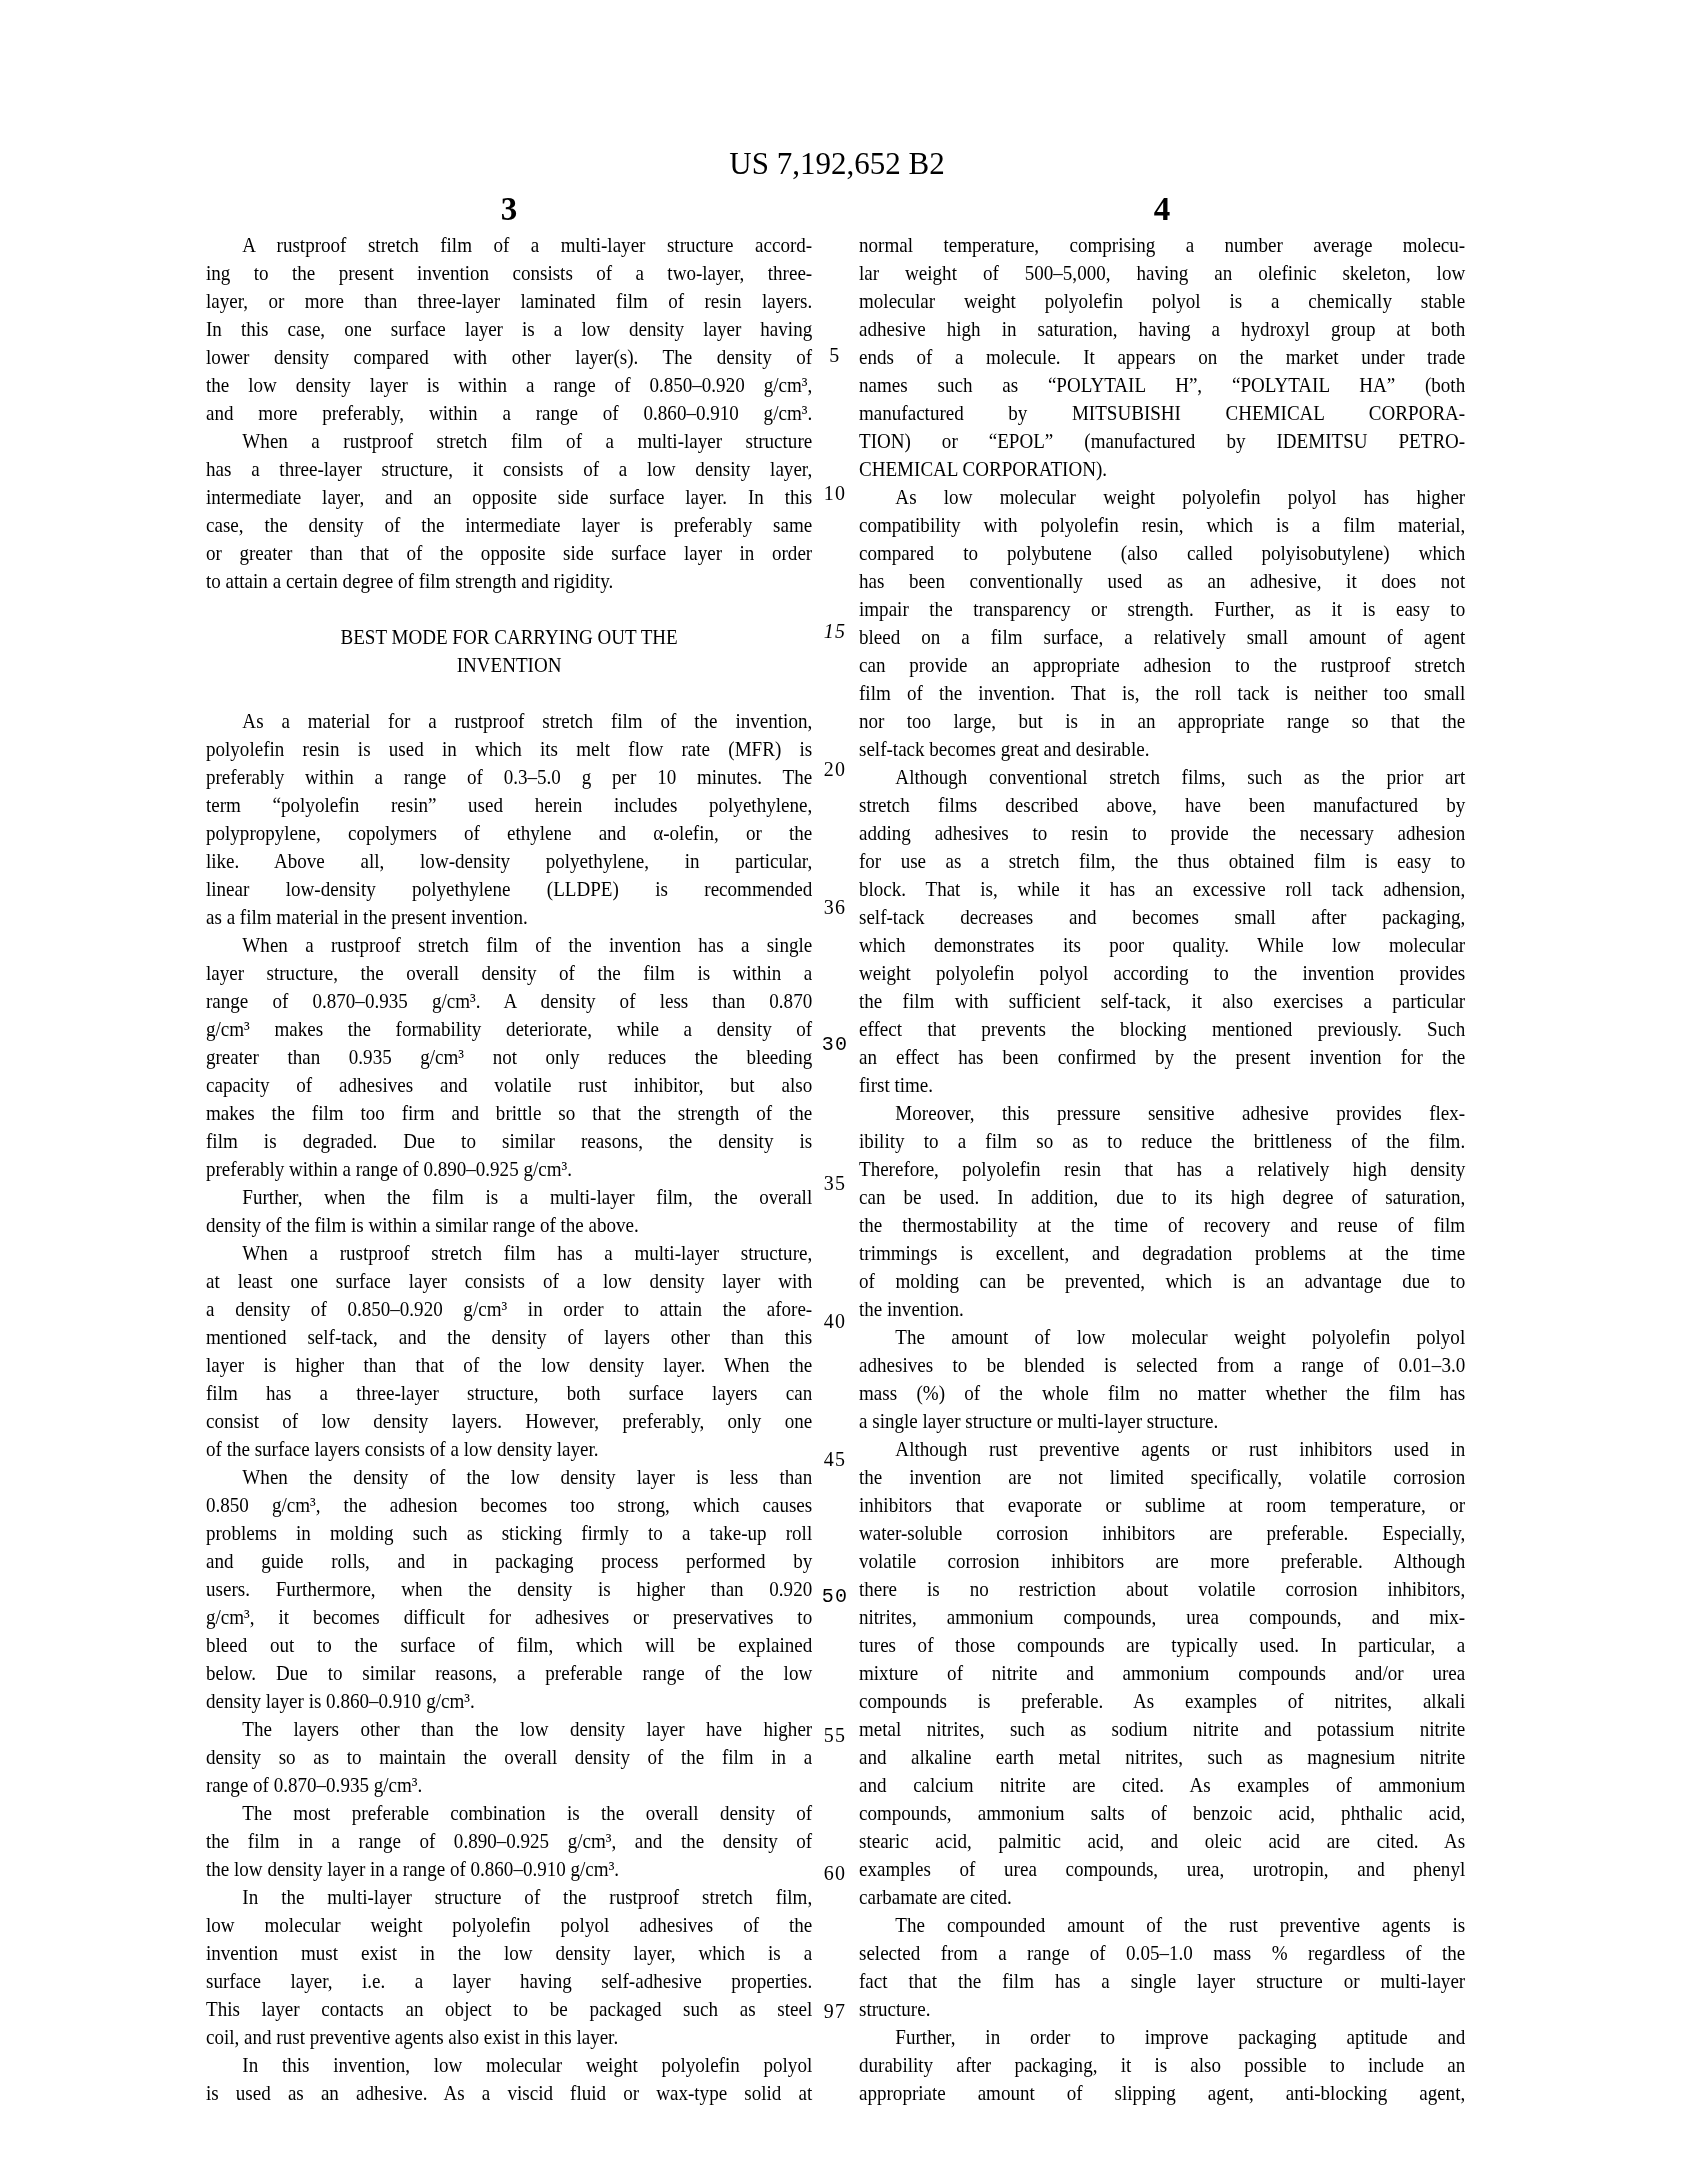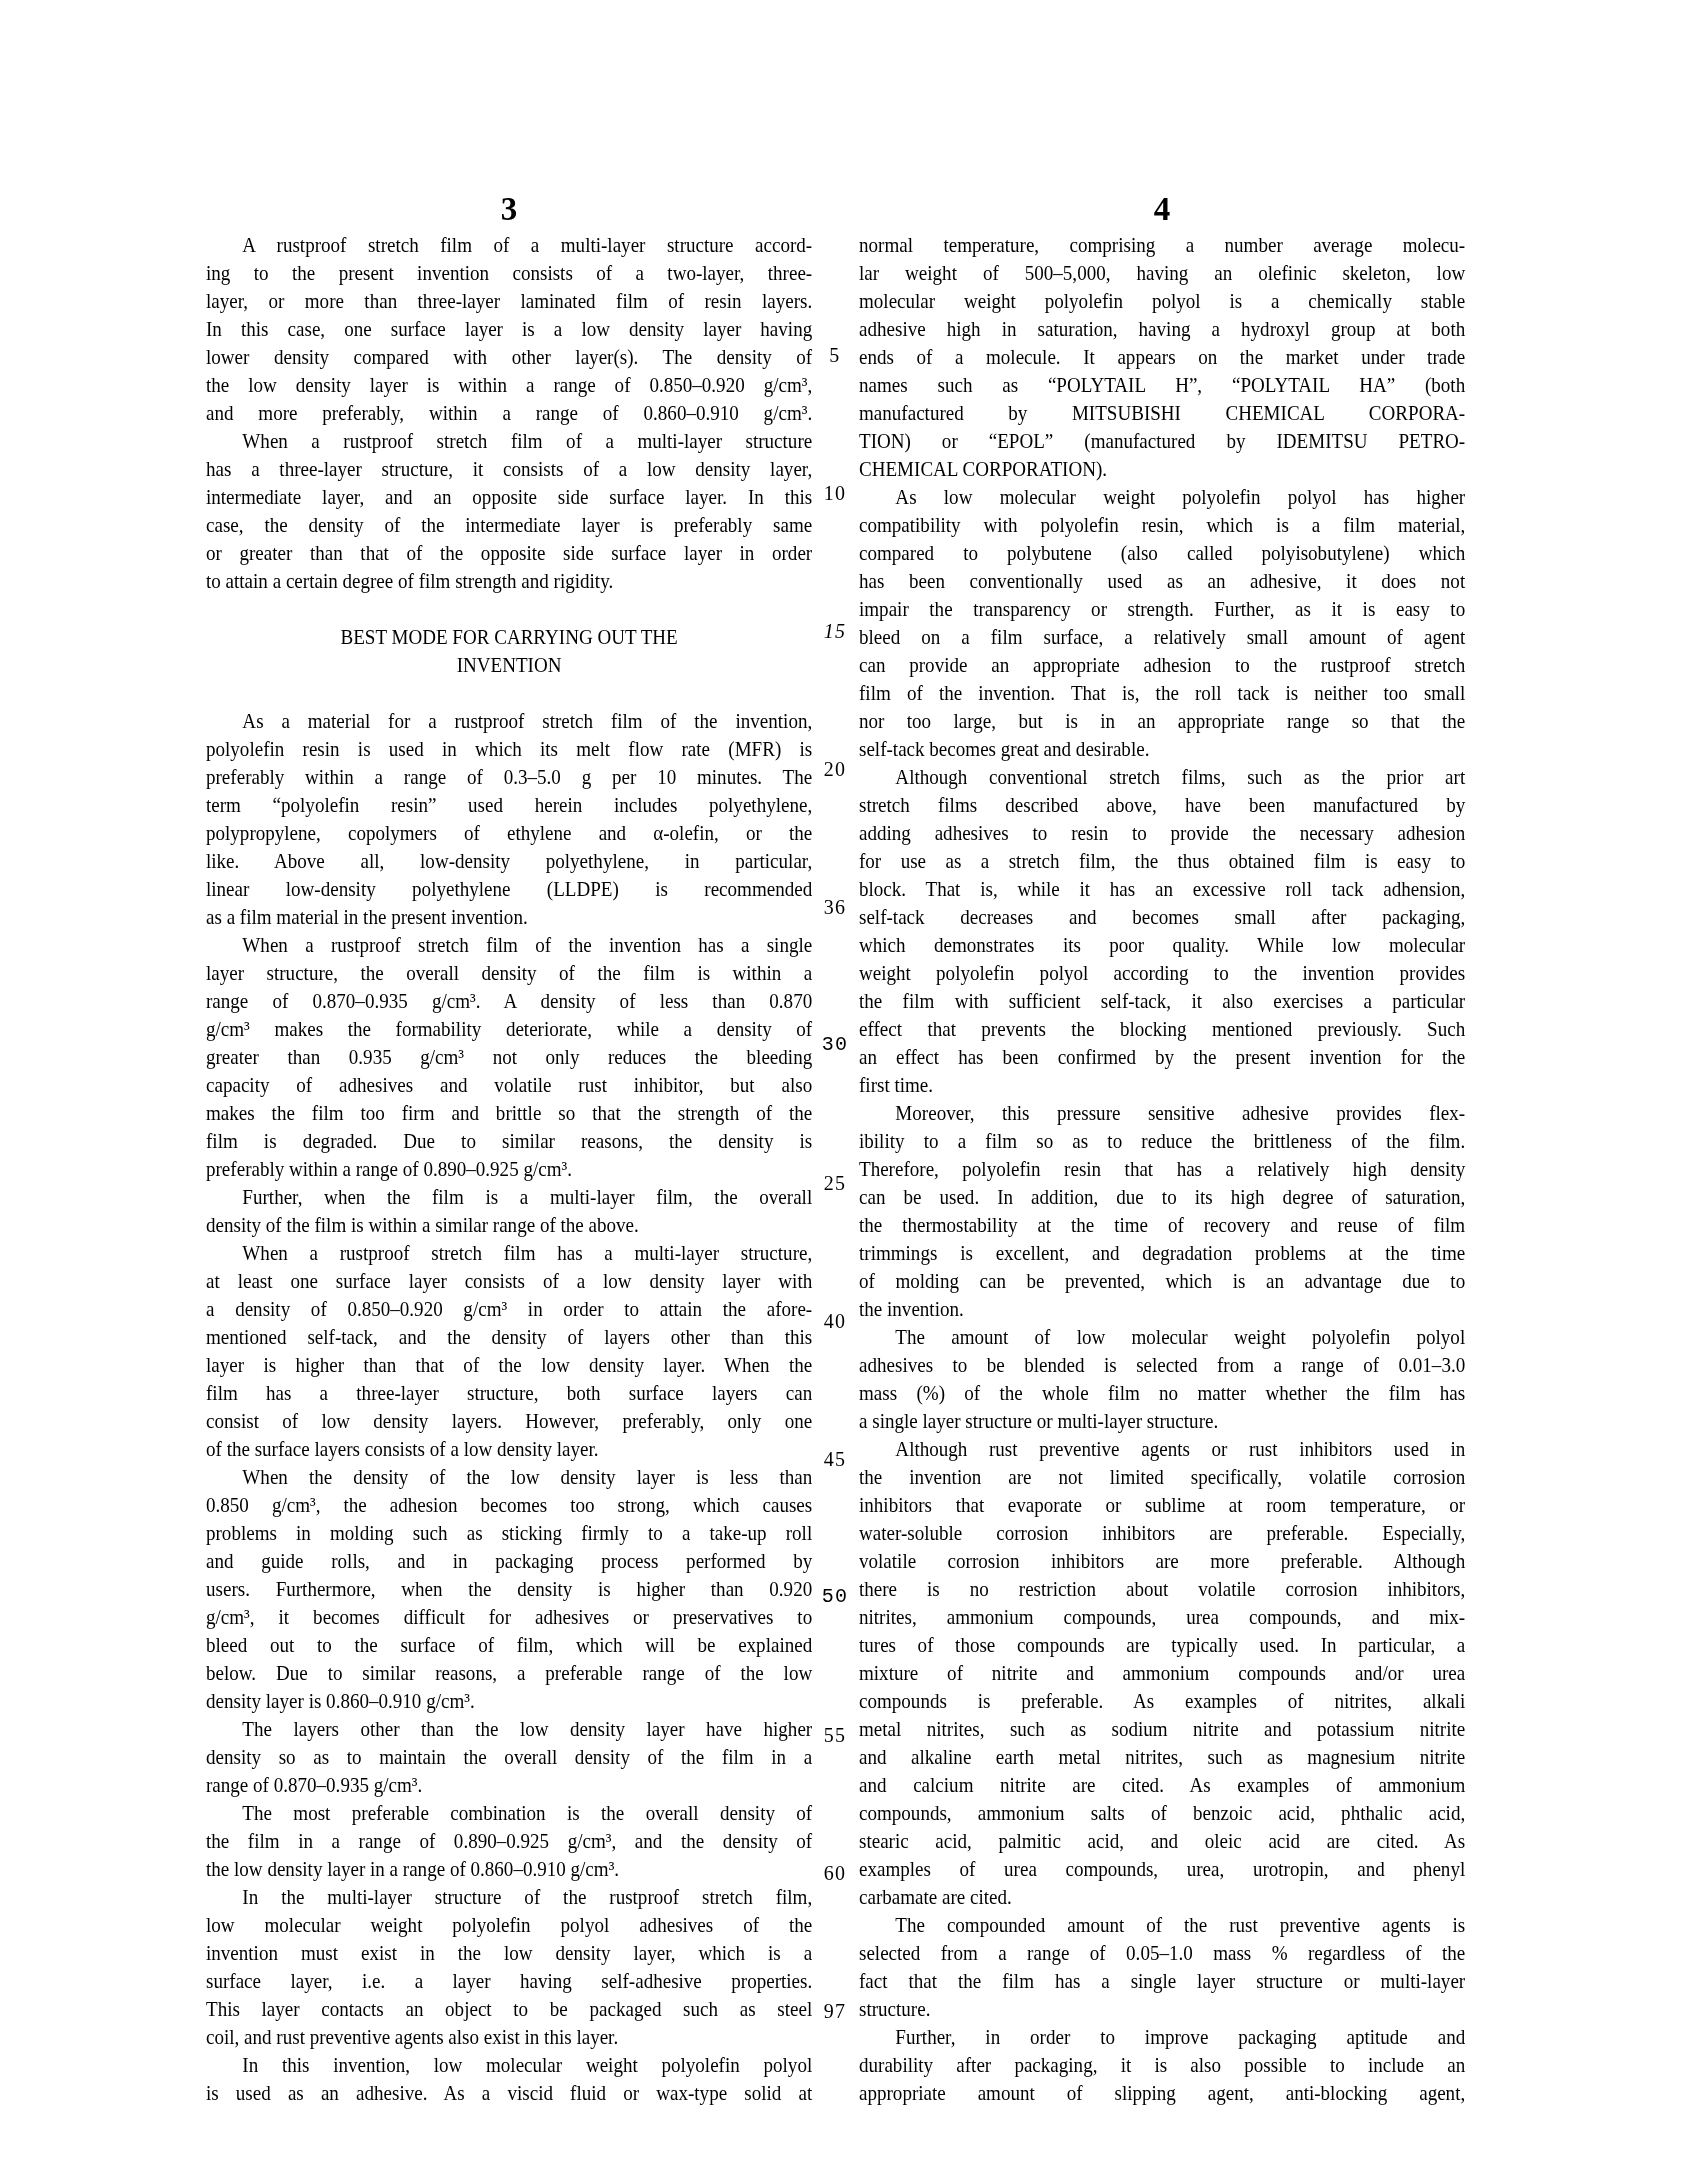--- a/index.html
+++ b/index.html
@@ -68,20 +68,21 @@
     font-size: 20px;
     height: 28px;
     line-height: 28px;
     letter-spacing: 1.3px;
   }
 </style>
 </head>
 <body>
 
 <div class="page">
+  <div class="header">US 7,192,652 B2</div>
 
   <div class="colnum colnum-left">3</div>
 
   <div class="colnum colnum-right">4</div>
 
   <div class="textcol textcol-left">
       <div class="line s-jf">A rustproof stretch film of a multi-layer structure accord-</div>
       <div class="line s-j">ing to the present invention consists of a two-layer, three-</div>
       <div class="line s-j">layer, or more than three-layer laminated film of resin layers.</div>
       <div class="line s-j">In this case, one surface layer is a low density layer having</div>
@@ -150,21 +151,21 @@
       <div class="line s-j">is used as an adhesive. As a viscid fluid or wax-type solid at</div>
     </div>
 
   <div class="gutter">
       <div class="num" style="top: 110px;">5</div>
       <div class="num" style="top: 248px;">10</div>
       <div class="num" style="top: 386px; font-style: italic;">15</div>
       <div class="num" style="top: 524px;">20</div>
       <div class="num" style="top: 662px;">36</div>
       <div class="num" style="top: 800px; font-family: Liberation Mono, monospace;">30</div>
-      <div class="num" style="top: 938px;">25</div>
+      <div class="num" style="top: 938px;">35</div>
       <div class="num" style="top: 1076px;">40</div>
       <div class="num" style="top: 1214px;">45</div>
       <div class="num" style="top: 1352px; font-family: Liberation Mono, monospace;">50</div>
       <div class="num" style="top: 1490px;">55</div>
       <div class="num" style="top: 1628px;">60</div>
       <div class="num" style="top: 1766px;">97</div>
     </div>
 
   <div class="textcol textcol-right">
       <div class="line s-j">normal temperature, comprising a number average molecu-</div>

